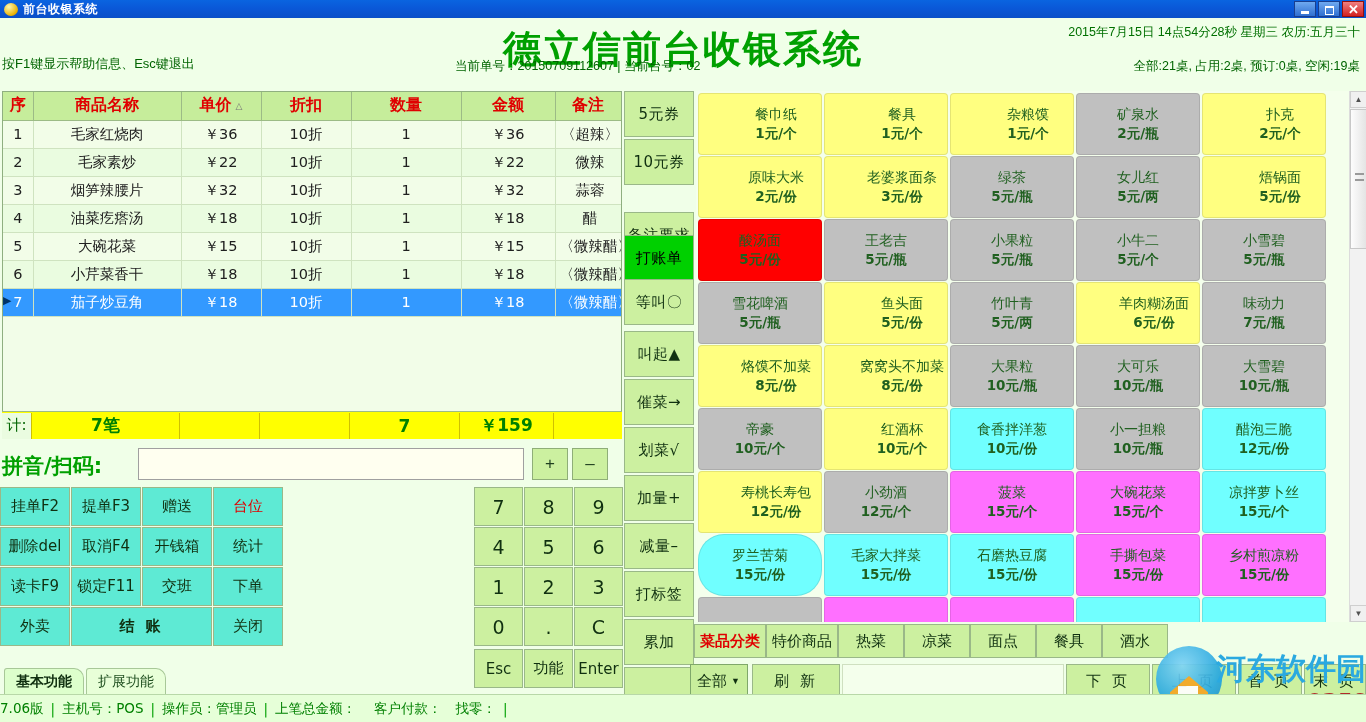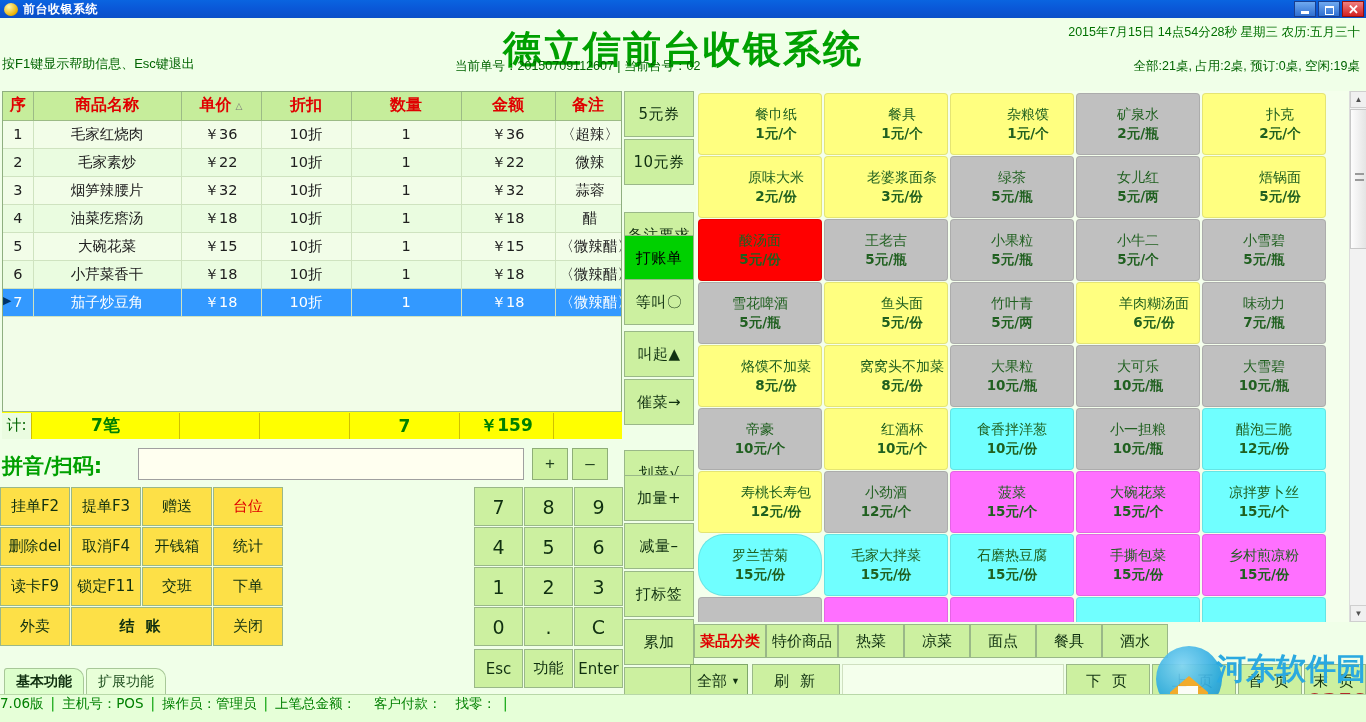--- a/index.html
+++ b/index.html
@@ -101,21 +101,21 @@
   }
   .pmbtn{
     position:absolute; top:4px; width:36px; height:32px; background:#ccf0a0;
     border:1px solid #8fae78; display:flex;align-items:center;justify-content:center;
     font-size:17px;color:#204020;
   }
   #plusbtn{ left:532px;} #minusbtn{ left:572px;}
 
   
   .fnbtn{
-    position:absolute; background:#fde047; border:1px solid #9ab888;
+    position:absolute; background:#5eead4; border:1px solid #9ab888;
     display:flex;align-items:center;justify-content:center;
     font-size:15px; color:#103010; text-align:right;
     font-family:"DejaVu Sans","Liberation Sans",sans-serif;
   }
   .fnbtn.red{ color:#e00000;}
   .fnbtn.bold{ font-weight:bold; letter-spacing:3px;}
 
   
   .numbtn{
     position:absolute; background:#ccf0a0; border:1px solid #9ab888;
@@ -133,21 +133,21 @@
     background:#e8ffd8; border:1px solid #a8c898; border-bottom:none;
     border-radius:3px 10px 0 0; font-size:14px; color:#205020;
     font-family:"DejaVu Sans","Liberation Sans",sans-serif;
   }
   .ltab.active{ background:#ddffcc; font-weight:bold; color:#103010;}
 
   
   #statusbar{
     position:absolute; left:0; top:694px; width:1366px; height:28px;
     background:#e6ffd8; border-top:1px solid #b8d8a8;
-    display:flex; align-items:flex-start; font-size:13.5px; color:#008000;
+    display:flex; align-items:center; font-size:13.5px; color:#008000;
     font-family:"DejaVu Sans","Liberation Sans",sans-serif; overflow:hidden;
   }
   #statusbar span{ white-space:nowrap;}
   .stsep{ margin:0 7px; color:#00a000;}
 
   
   #midcol{ position:absolute; left:624px; top:91px; width:70px; height:630px;}
   .midbtn{
     position:absolute; left:0; width:70px; height:46px; background:#ccf0a0;
     border:1px solid #9ab888; display:flex;align-items:center;justify-content:center;
@@ -433,21 +433,21 @@
   </div>
 
 <div id="midcol">
     <div class="midbtn" style="top: 0px;">5元券</div>
     <div class="midbtn" style="top: 48px;">10元券</div>
     <div class="midbtn" style="top: 96px; margin-top: 25px;">备注要求</div>
     <div class="midbtn green" style="top: 144px;">打账单</div>
     <div class="midbtn" style="top: 188px;">等叫〇</div>
     <div class="midbtn" style="top: 240px;">叫起▲</div>
     <div class="midbtn" style="top: 288px;">催菜→</div>
-    <div class="midbtn" style="top: 336px; margin-top: 23px;">划菜√</div>
+    <div class="midbtn" style="top: 336px;">划菜√</div>
     <div class="midbtn" style="top: 384px;">加量+</div>
     <div class="midbtn" style="top: 432px;">减量–</div>
     <div class="midbtn" style="top: 480px;">打标签</div>
     <div class="midbtn" style="top: 528px;">累加</div>
     <div class="midbtn" style="top: 576px;"></div>
   </div>
 
 <div id="prodpanel">
     <div class="tile t-yellow" style="left: 2px; top: 2px;">
       <div class="pname">餐巾纸</div>

